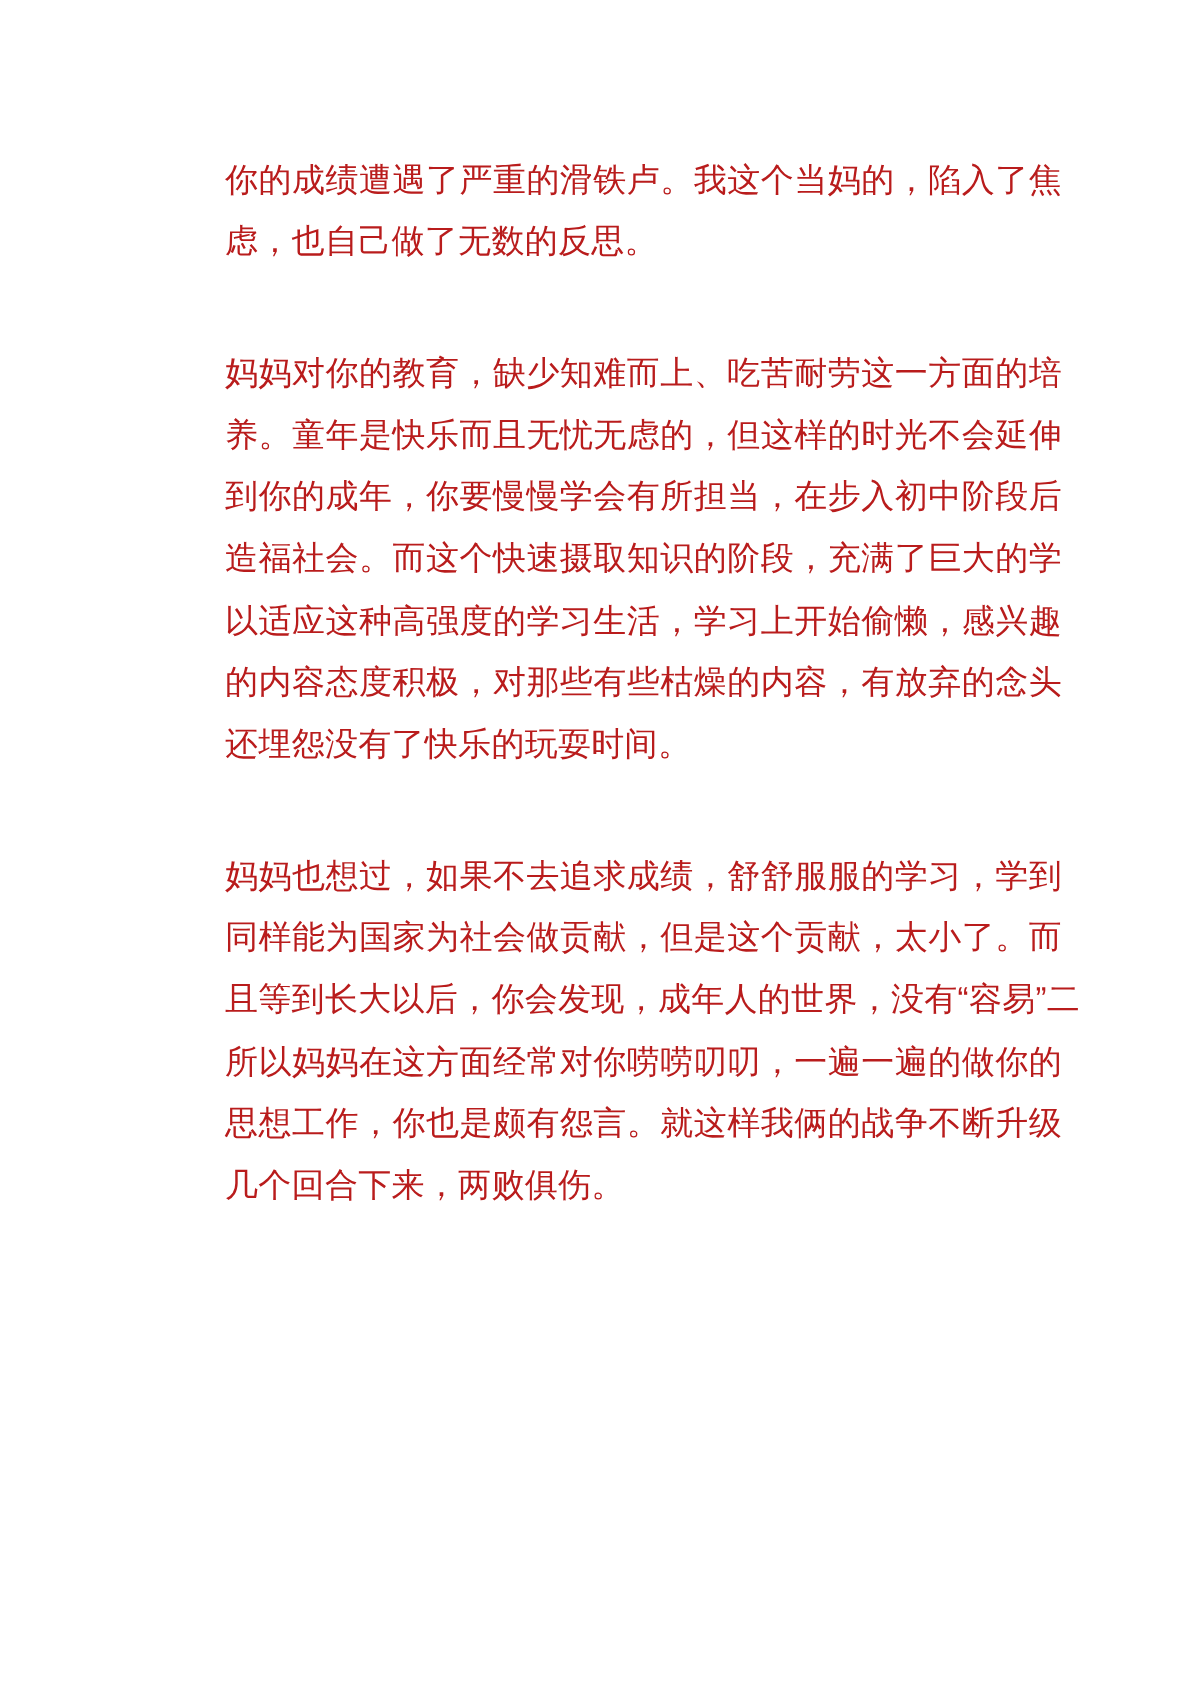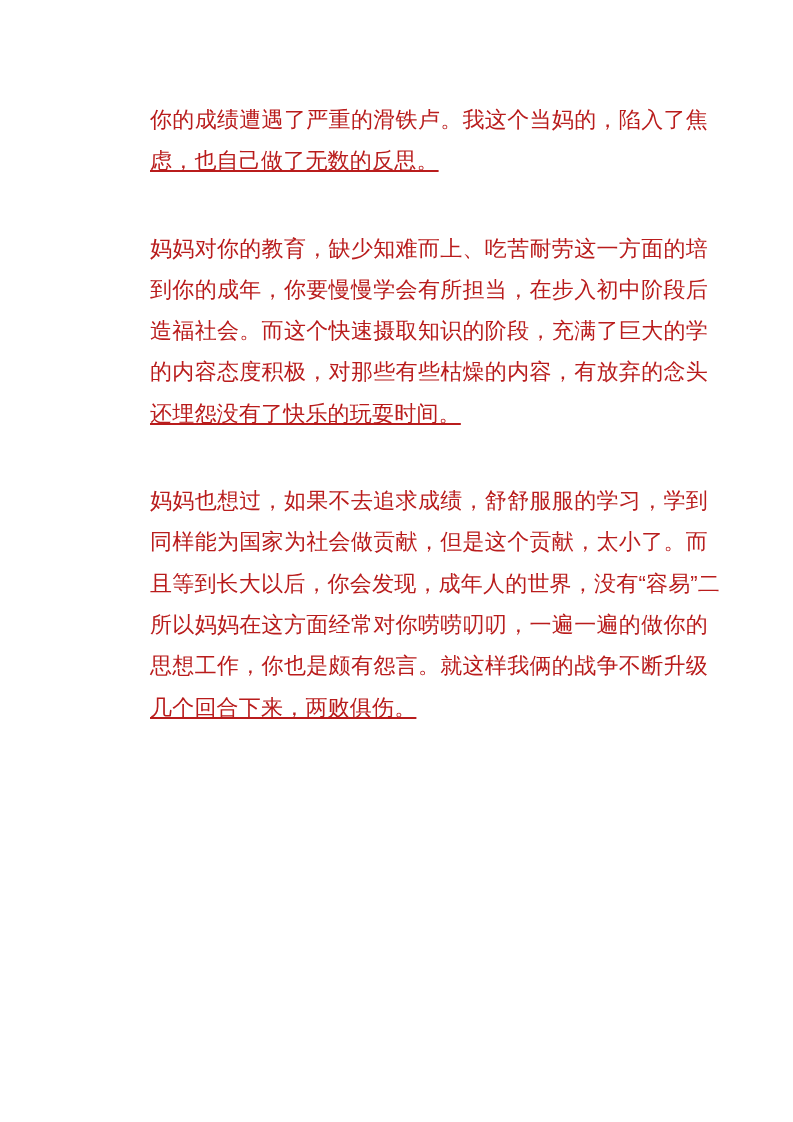--- a/index.html
+++ b/index.html
@@ -35,38 +35,39 @@
   }
   .line {
     text-align: justify;
     text-align-last: justify;
     white-space: nowrap;
     overflow: visible;
   }
   .line.last-line {
     text-align: left;
     text-align-last: left;
-    text-decoration: underline;
   }
 </style>
 </head>
 <body>
 
 <div class="page">
   <div class="content">
 
     <div class="paragraph">
       <div class="line">你的成绩遭遇了严重的滑铁卢。我这个当妈的，陷入了焦</div>
       <div class="line last-line">虑，也自己做了无数的反思。</div>
     </div>
 
     <div class="paragraph">
       <div class="line">妈妈对你的教育，缺少知难而上、吃苦耐劳这一方面的培</div>
+      <div class="line">养。童年是快乐而且无忧无虑的，但这样的时光不会延伸</div>
       <div class="line">到你的成年，你要慢慢学会有所担当，在步入初中阶段后</div>
       <div class="line">造福社会。而这个快速摄取知识的阶段，充满了巨大的学</div>
+      <div class="line">以适应这种高强度的学习生活，学习上开始偷懒，感兴趣</div>
       <div class="line">的内容态度积极，对那些有些枯燥的内容，有放弃的念头</div>
       <div class="line last-line">还埋怨没有了快乐的玩耍时间。</div>
     </div>
 
     <div class="paragraph">
       <div class="line">妈妈也想过，如果不去追求成绩，舒舒服服的学习，学到</div>
       <div class="line">同样能为国家为社会做贡献，但是这个贡献，太小了。而</div>
       <div class="line">且等到长大以后，你会发现，成年人的世界，没有“容易”二</div>
       <div class="line">所以妈妈在这方面经常对你唠唠叨叨，一遍一遍的做你的</div>
       <div class="line">思想工作，你也是颇有怨言。就这样我俩的战争不断升级</div>

